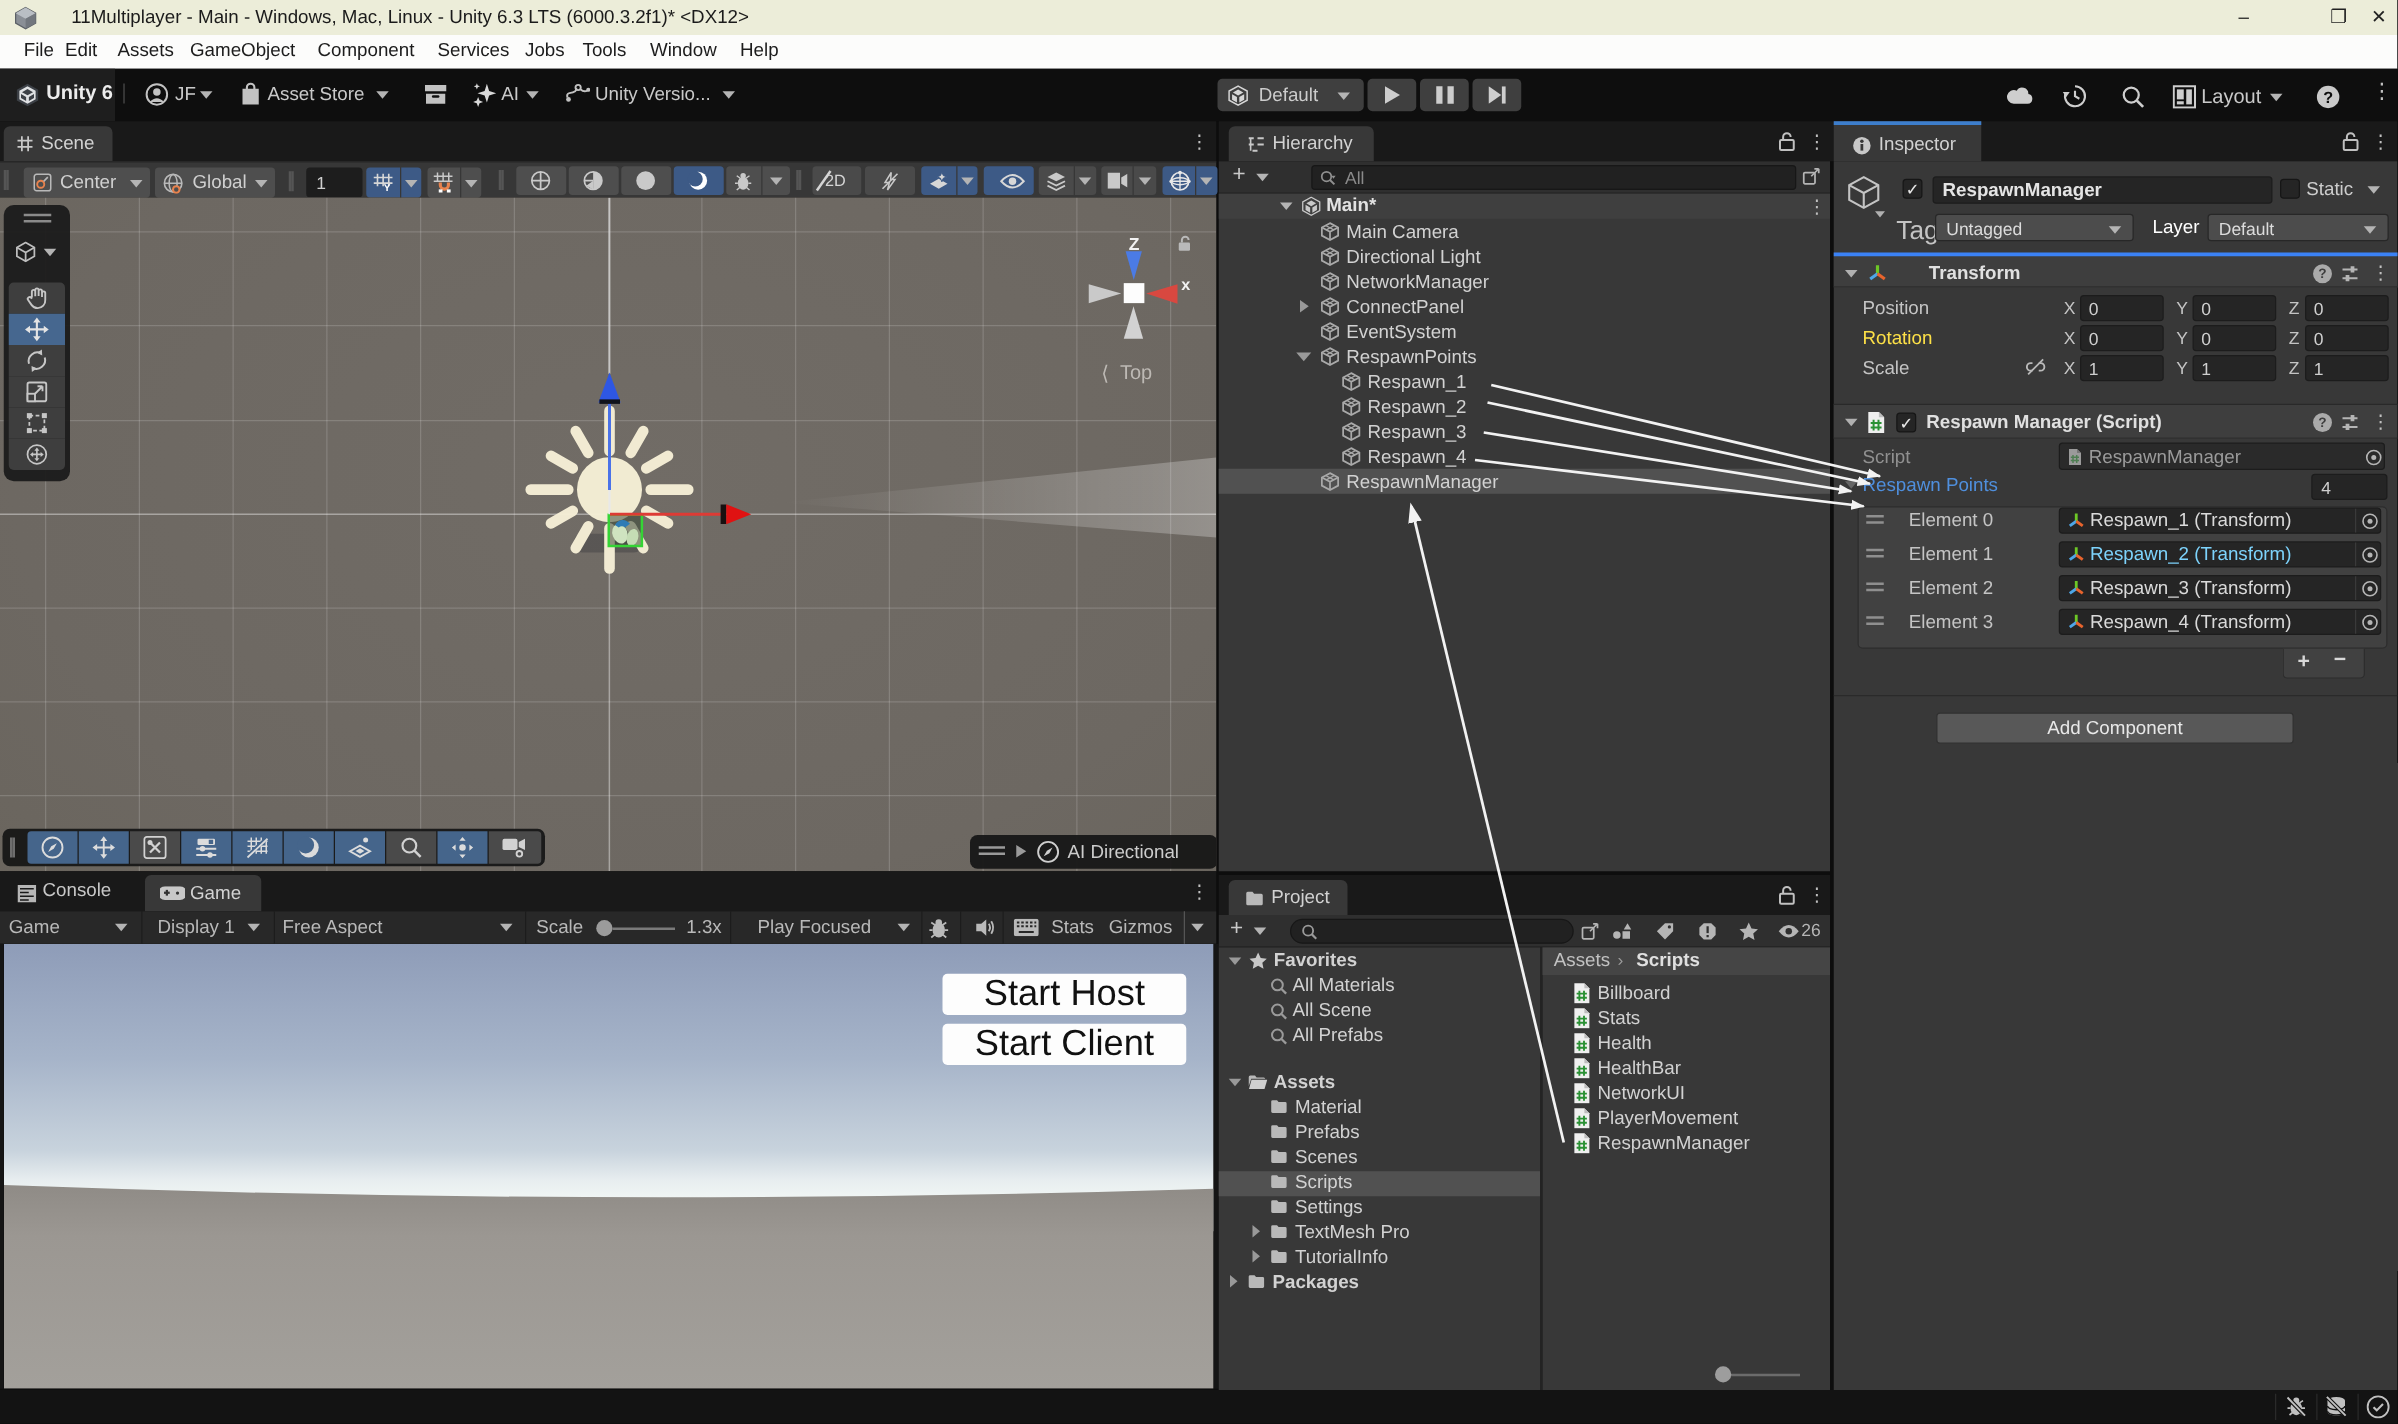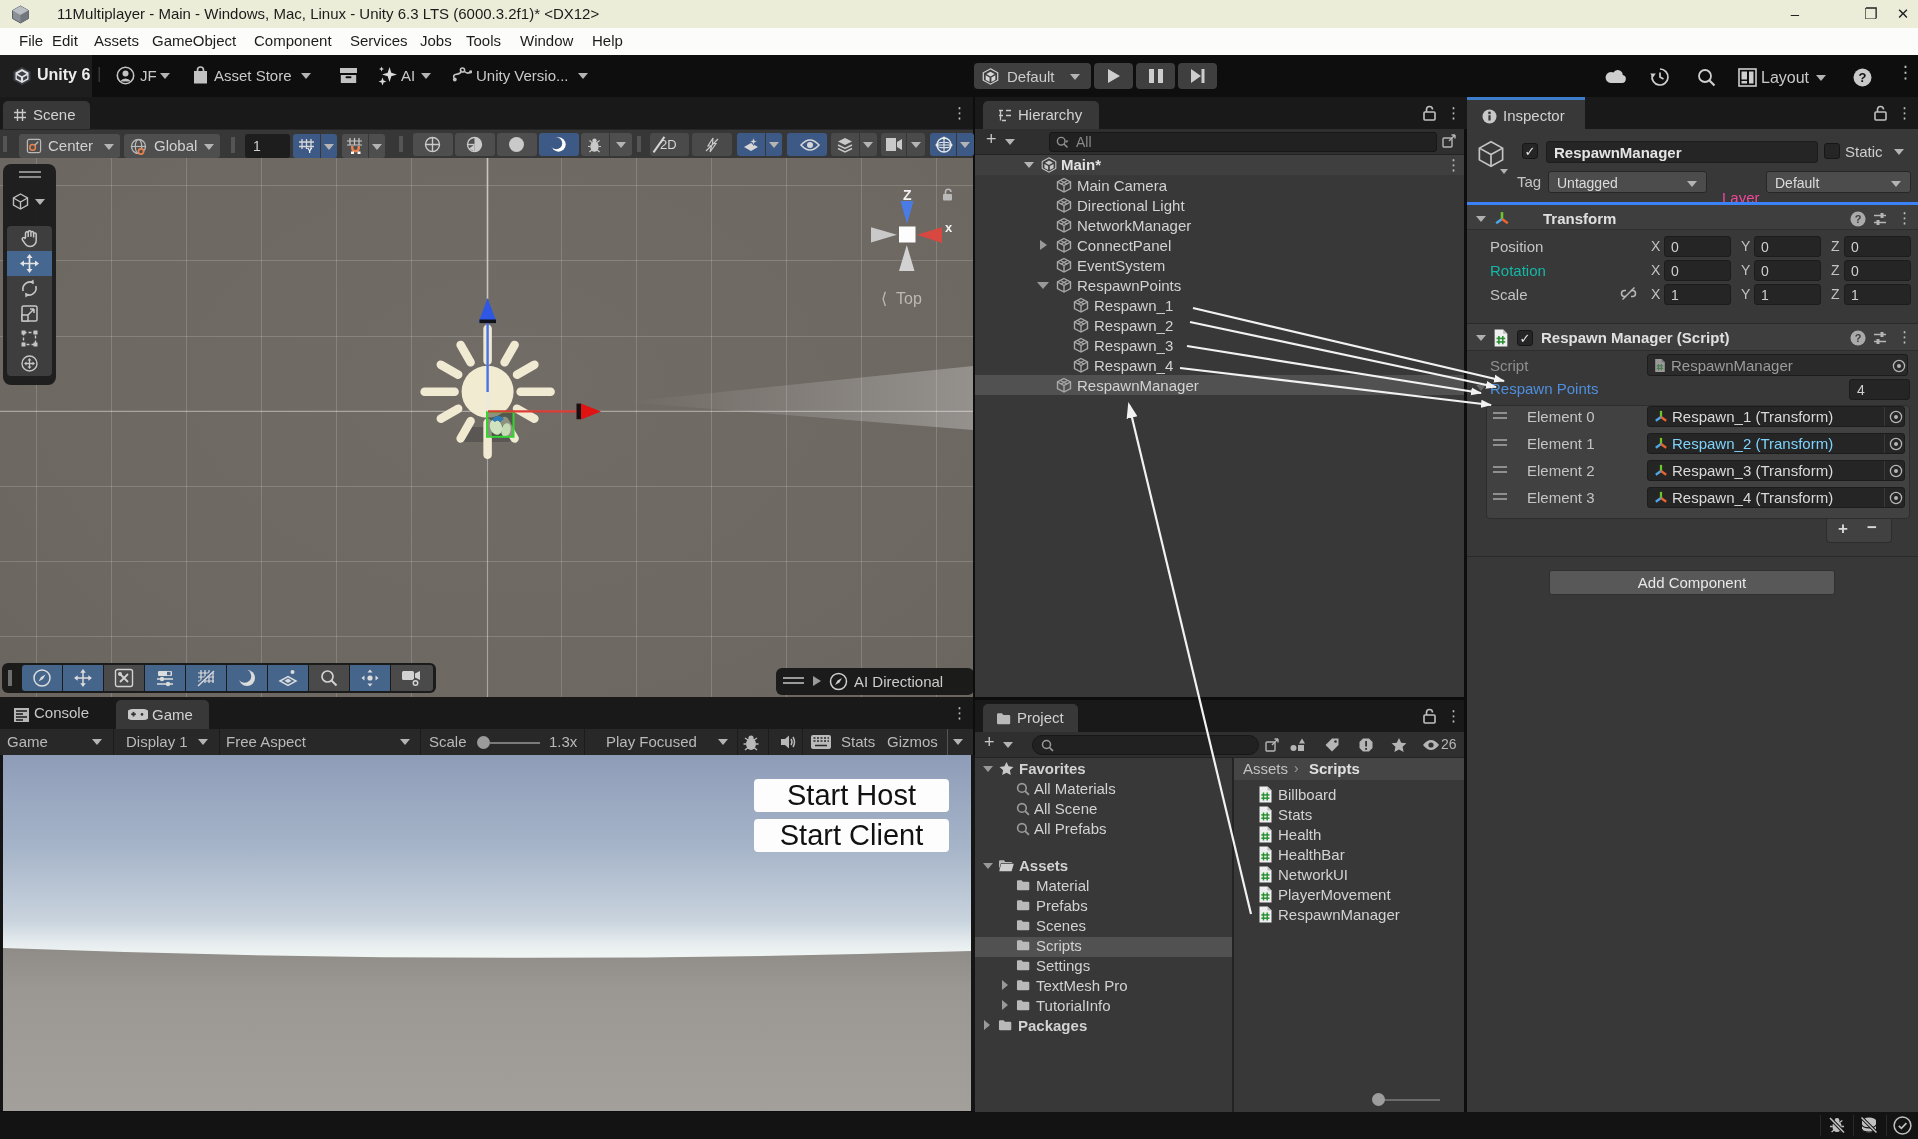--- a/index.html
+++ b/index.html
@@ -924,26 +924,26 @@
         <polygon points="10,1.2 18.3,5.8 18.3,14.2 10,18.8 1.7,14.2 1.7,5.8" fill="none" stroke="#c4c4c4" stroke-width="1.2"></polygon>
         <path d="M1.7 5.8 L10 10.3 L18.3 5.8 M10 10.3 V18.8" stroke="#c4c4c4" fill="none" stroke-width="1.2"></path>
       </svg>
   <div class="abs" style="left:33px;top:72px;width:0;height:0;border-left:4.5px solid transparent;border-right:4.5px solid transparent;border-top:5.5px solid #b0b0b0"></div>
   <div class="cbox" style="left:55px;top:46px">✓</div>
   <div class="ifield" style="left:79px;top:44px;width:272px;height:22px;font-weight:bold;font-size:15px;color:#e4e4e4;padding:2px 0 0 7px">RespawnManager</div>
   <div class="cbox" style="left:357px;top:46px"></div>
   <span class="abs" style="left:378px;top:46px;color:#cdcdcd;font-size:15px">Static</span>
   <span class="caret abs" style="left:427px;top:52px"></span>
 
-  <span class="abs" style="left:50px;top:76px;color:#c4c4c4;font-size:15px">Tag</span>
+  <span class="abs" style="left:50px;top:76px;color:#c4c4c4;font-size:21px">Tag</span>
   <div class="drop" style="left:81px;top:74px;width:159px;height:22px">
         <span class="abs" style="left:8px;top:3px">Untagged</span>
         <span class="caret abs" style="left:138px;top:9px"></span>
       </div>
-  <span class="abs" style="left:255px;top:92px;color:#ec4899;font-size:15px">Layer</span>
+  <span class="abs" style="left:255px;top:76px;color:#ffffff;font-size:15px">Layer</span>
   <div class="drop" style="left:299px;top:74px;width:145px;height:22px">
         <span class="abs" style="left:8px;top:3px">Default</span>
         <span class="caret abs" style="left:124px;top:9px"></span>
       </div>
 
   <div class="hdr" style="left:0;top:105px;width:533px;height:28px;border-top:3px solid #3b82f6;border-bottom:1px solid #2e2e2e">
     <div class="abs" style="left:9px;top:11px;width:0;height:0;border-left:5.5px solid transparent;border-right:5.5px solid transparent;border-top:6.5px solid #b0b0b0"></div>
     <svg class="icon" style="left:26px;top:5px" width="18" height="18" viewBox="0 0 17 17">
           <use href="#axis3"></use>
         </svg>
@@ -959,21 +959,21 @@
         </svg>
     <span class="abs kebab" style="left:430px;top:4px">⋮</span>
   </div>
   <span class="abs" style="left:23px;top:141px;color:#c4c4c4;font-size:15px">Position</span>
   <span class="abs" style="left:184px;top:141px;color:#c4c4c4;font-size:14px">X</span>
   <div class="ifield" style="left:197px;top:139px;width:67px;height:21px;padding:2px 0 0 6px">0</div>
   <span class="abs" style="left:274px;top:141px;color:#c4c4c4;font-size:14px">Y</span>
   <div class="ifield" style="left:287px;top:139px;width:67px;height:21px;padding:2px 0 0 6px">0</div>
   <span class="abs" style="left:364px;top:141px;color:#c4c4c4;font-size:14px">Z</span>
   <div class="ifield" style="left:377px;top:139px;width:67px;height:21px;padding:2px 0 0 6px">0</div>
-  <span class="abs" style="left:23px;top:165px;color:#14b8a6;font-size:15px">Rotation</span>
+  <span class="abs" style="left:23px;top:165px;color:#fde047;font-size:15px">Rotation</span>
   <span class="abs" style="left:184px;top:165px;color:#c4c4c4;font-size:14px">X</span>
   <div class="ifield" style="left:197px;top:163px;width:67px;height:21px;padding:2px 0 0 6px">0</div>
   <span class="abs" style="left:274px;top:165px;color:#c4c4c4;font-size:14px">Y</span>
   <div class="ifield" style="left:287px;top:163px;width:67px;height:21px;padding:2px 0 0 6px">0</div>
   <span class="abs" style="left:364px;top:165px;color:#c4c4c4;font-size:14px">Z</span>
   <div class="ifield" style="left:377px;top:163px;width:67px;height:21px;padding:2px 0 0 6px">0</div>
   <span class="abs" style="left:23px;top:189px;color:#c4c4c4;font-size:15px">Scale</span>
   <svg class="icon" style="left:153px;top:189px" width="17" height="15" viewBox="0 0 17 15">
         <path d="M6 4.5 H4.5 a3 3 0 0 0 0 6 H6 M11 4.5 H12.5 a3 3 0 0 1 0 6 H11" fill="none" stroke="#b9b9b9" stroke-width="1.5"></path>
         <line x1="2.5" y1="13.5" x2="14.5" y2="1.5" stroke="#b9b9b9" stroke-width="1.4"></line>

